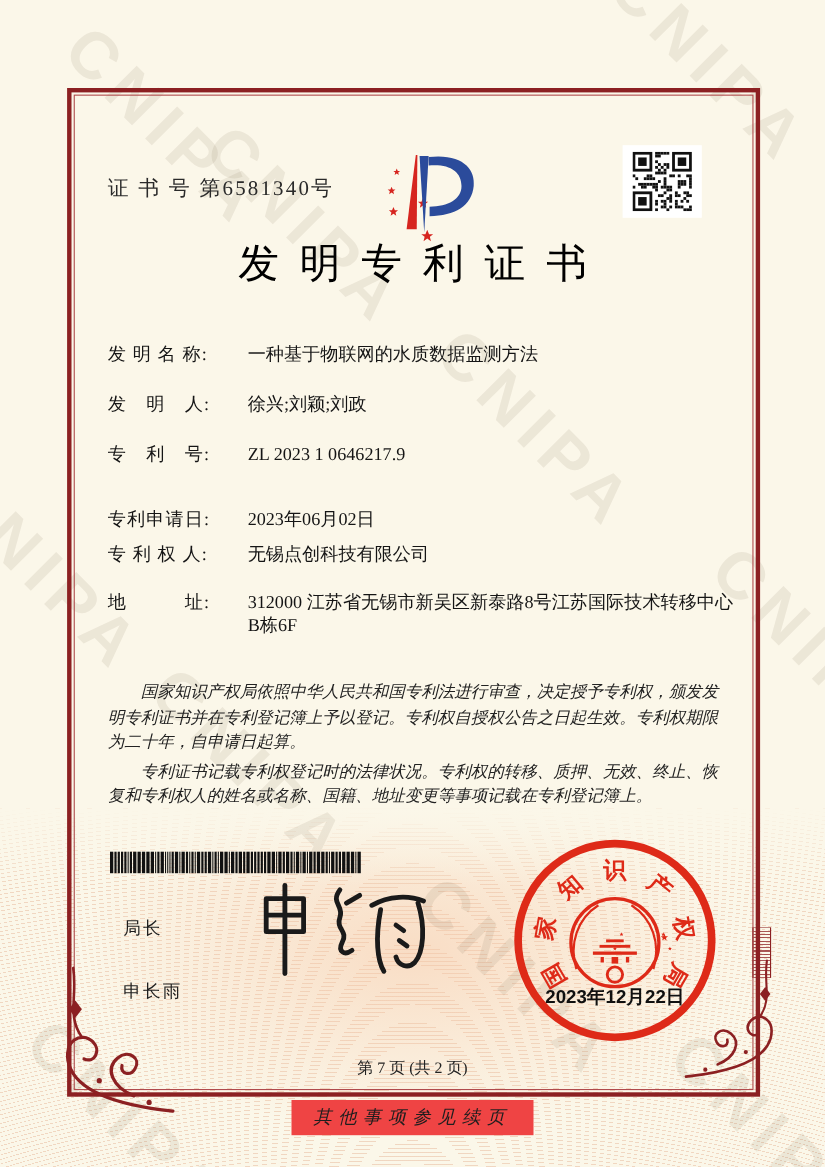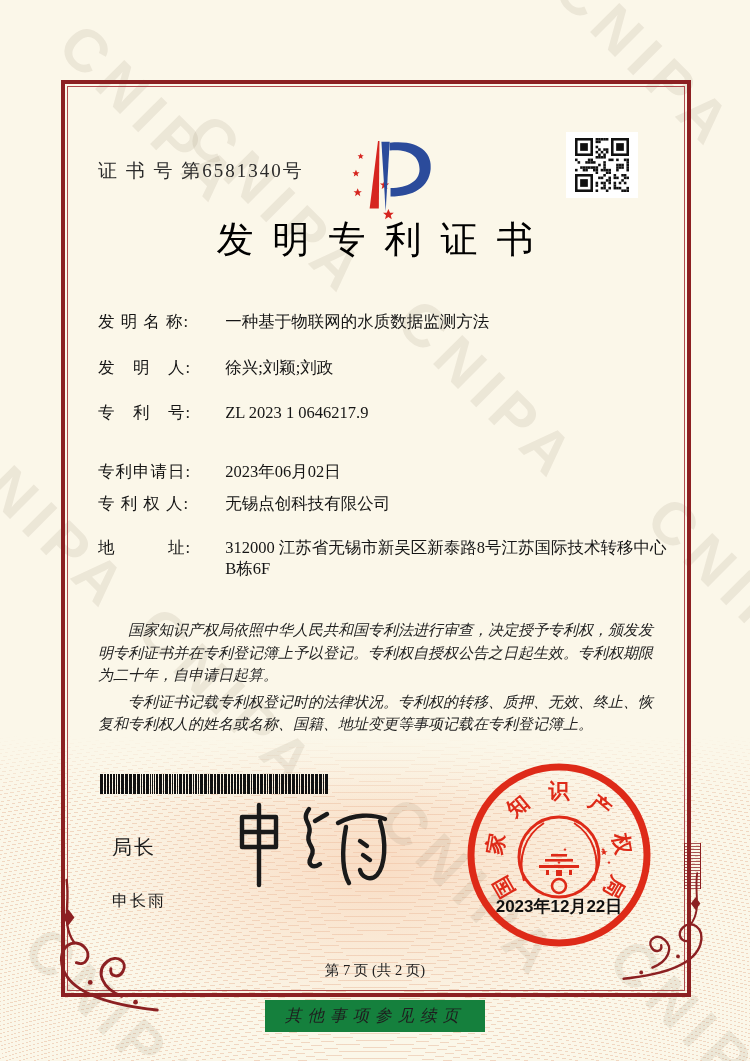--- a/index.html
+++ b/index.html
@@ -49,37 +49,37 @@
   .frow .lab{display:inline-block; width:104px; vertical-align:top; letter-spacing:1px;}
   .frow .val{display:inline-block; vertical-align:top; margin-left:19px; max-width:452px;}
   .grant-right{position:absolute; left:375px; top:0;}
   
   .paras{position:absolute; left:98px; top:619px; width:560px; z-index:3;
          font-size:15px; line-height:22.5px; font-style:italic; color:#222;}
   .paras p{margin:0 0 4px 0; text-indent:2em;}
   
   .barcode{position:absolute; left:100px; top:774px; width:230px; height:20px; z-index:3;}
   .sig-title{position:absolute; left:112px; top:834px; z-index:3;
-             font-family:"Liberation Sans","DejaVu Sans",sans-serif; font-size:20px; letter-spacing:2px;}
+             font-family:"Liberation Sans","DejaVu Sans",sans-serif; font-size:16px; letter-spacing:2px;}
   .sig-name{position:absolute; left:112px; top:864px; z-index:3;
             font-family:"Liberation Sans","DejaVu Sans",sans-serif; font-size:16px; letter-spacing:2px;margin-top:27px;}
   .signature{position:absolute; left:212px; top:793px; width:195px; height:102px; z-index:3;}
   .seal{position:absolute; left:466px; top:762px; width:186px; height:186px; z-index:4;}
   .seal-date{position:absolute; left:466px; top:895px; width:186px; z-index:5; text-align:center;
              font-family:"Liberation Sans","DejaVu Sans",sans-serif; font-weight:bold; font-size:17px; color:#101010;}
   .flourish{position:absolute; z-index:3;}
   .fl-left{left:46px; top:876px; width:118px; height:138px;}
   .fl-right{right:40px; top:842px; width:88px; height:168px; transform:scaleX(-1);}
   .column-orn{position:absolute; left:684px; top:843px; width:15px; height:46px; z-index:3;
       background:repeating-linear-gradient(180deg, rgba(140,32,34,.75) 0 1px, rgba(0,0,0,0) 1px 3px);
       border-left:1px solid #8C2022; border-right:1px solid #8C2022;}
   .page-info{position:absolute; left:0; width:750px; top:961px; z-index:3; text-align:center;
              font-size:14.5px; color:#222;}
   .footer-note{position:absolute; left:50%; transform:translateX(-50%); top:1000px; z-index:3;
-               background:#15803d; padding:5px 20px; font-size:16.5px; font-style:italic;
+               background:#ef4444; padding:5px 20px; font-size:16.5px; font-style:italic;
                letter-spacing:6px; color:#1e1e1e; white-space:nowrap;}
   
   .seal-red{fill:var(--seal-red,#DE2A18);}
   .seal-stroke{stroke:var(--seal-red,#DE2A18); fill:none;}
   .logo-red{fill:var(--logo-red,#D6251F);}
   .logo-blue{fill:var(--logo-blue,#2B4B9B);}
   .flo{stroke:var(--border-red,#8C2022); fill:none; stroke-linecap:round;}
 </style>
 </head>
 <body>

